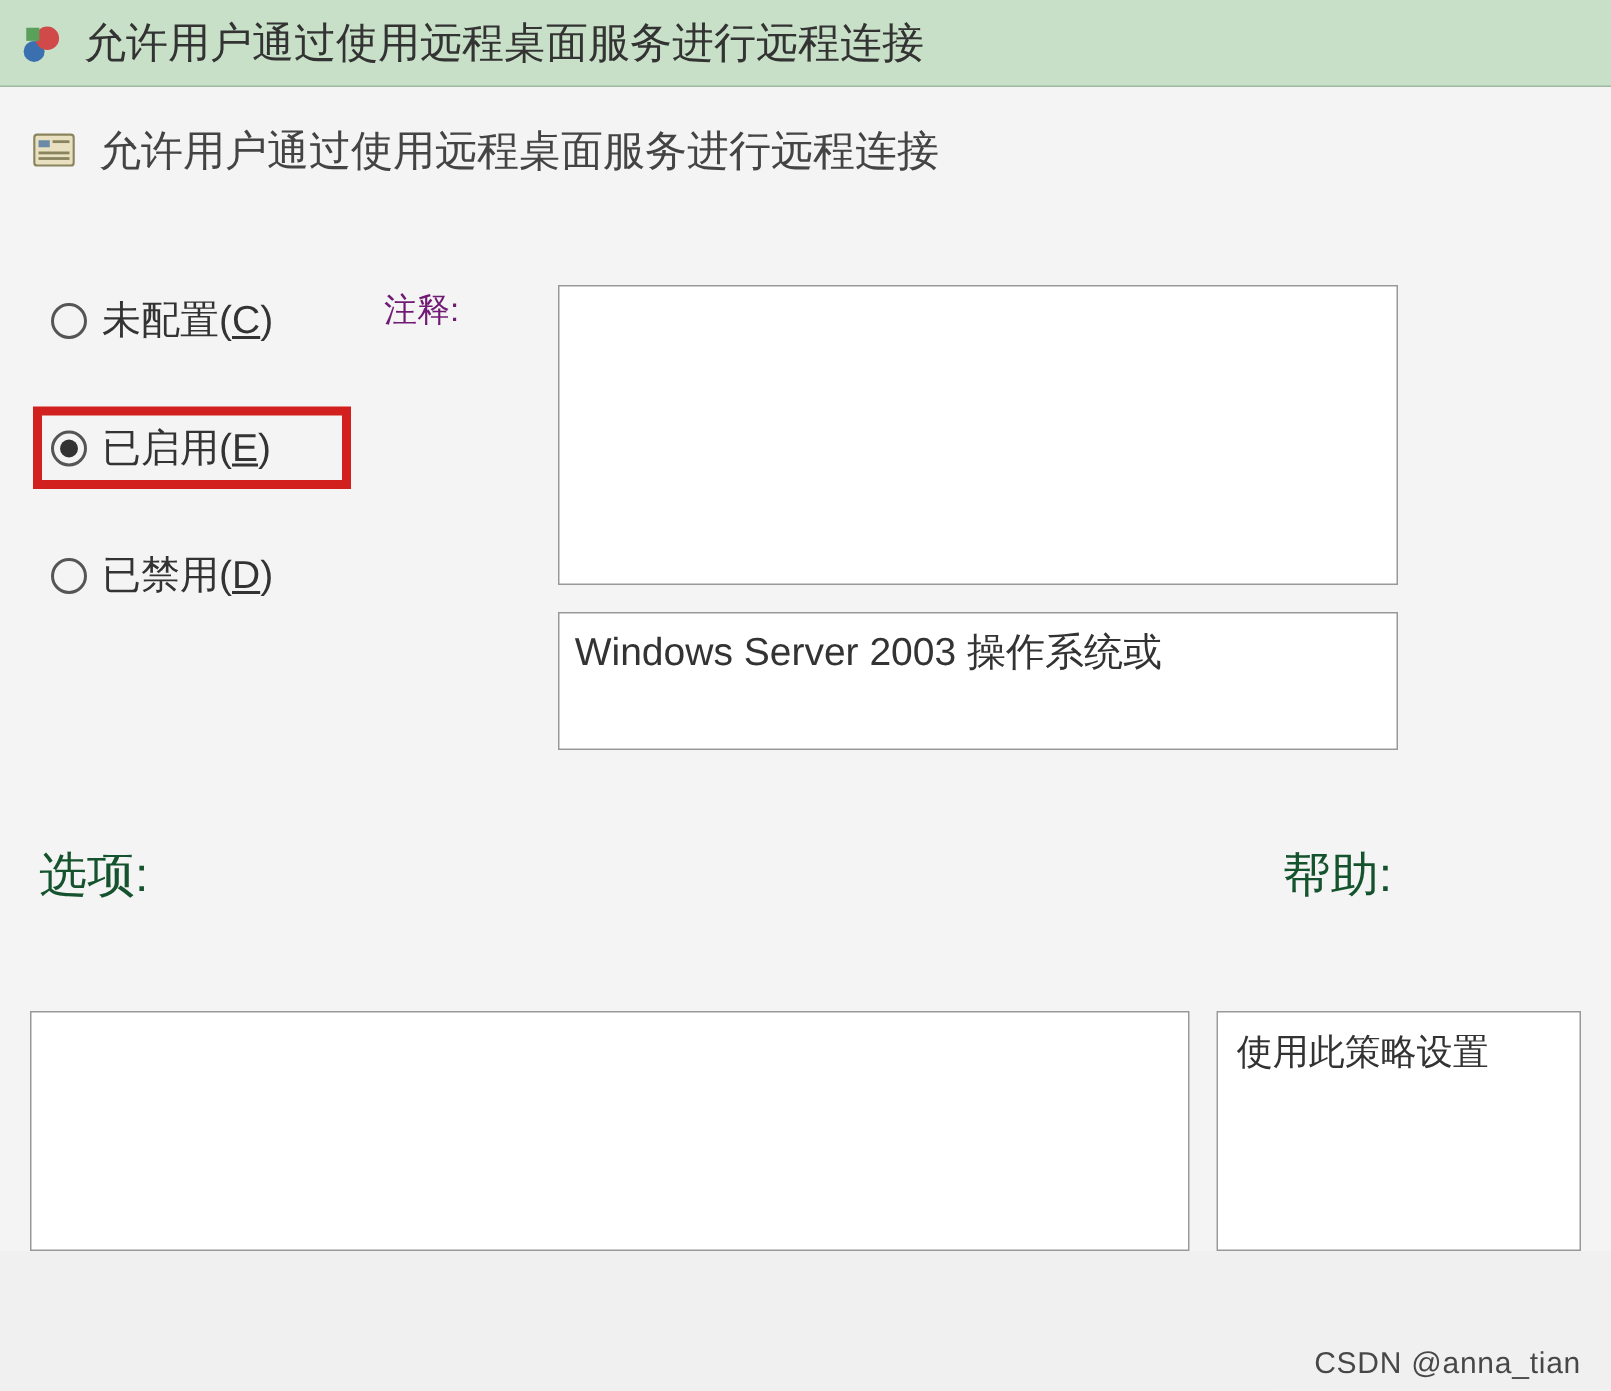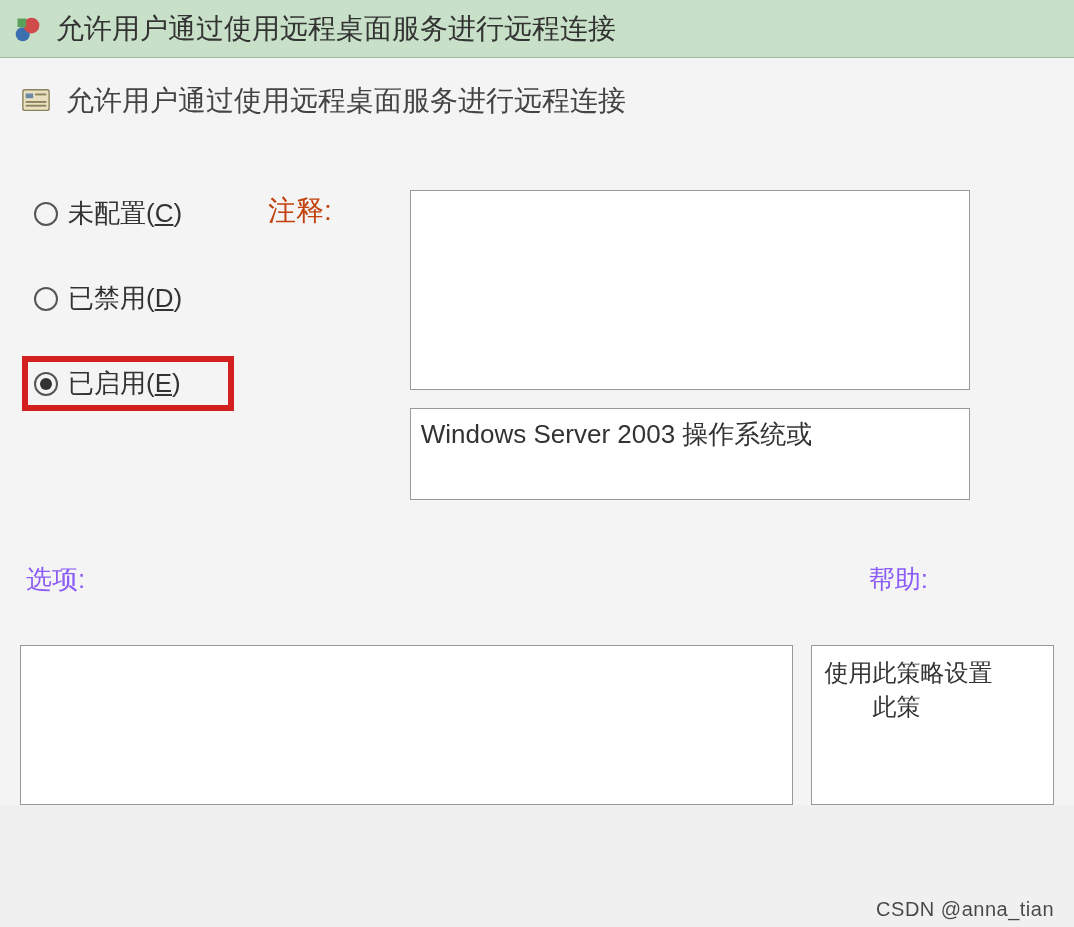--- a/index.html
+++ b/index.html
@@ -39,21 +39,21 @@
       width: 32px; height: 32px;
       display: flex; align-items: center; justify-content: center;
     }
     .header-text {
       font-size: 28px;
       color: #444;
     }
     .config-row {
       display: flex;
       align-items: flex-start;
-      gap: 38px;
+      gap: 26px;
     }
     .radio-col {
       display: flex;
       flex-direction: column;
       gap: 38px;
       padding-left: 6px;
       min-width: 210px;
     }
     .radio-item {
       display: flex;
@@ -76,22 +76,22 @@
     }
     .radio-circle.checked::after {
       content: "";
       position: absolute;
       top: 4px; left: 4px; right: 4px; bottom: 4px;
       background: #333;
       border-radius: 50%;
     }
     .radio-label .hotkey { text-decoration: underline; }
     .comment-label {
-      font-size: 28px;
-      color: #c2410c;
+      font-size: 22px;
+      color: #701a75;
       padding-top: 2px;
       white-space: nowrap;
     }
     .right-col {
       display: flex;
       flex-direction: column;
       gap: 18px;
       flex: 1;
       margin-left: 40px;
     }
@@ -112,27 +112,27 @@
       white-space: nowrap;
       overflow: hidden;
     }
     .lower-row {
       display: flex;
       justify-content: space-between;
       margin-top: 62px;
       padding: 0 6px;
     }
     .lower-label {
-      font-size: 26px;
-      color: #8b5cf6;
+      font-size: 32px;
+      color: #14532d;
     }
     .panels-row {
       display: flex;
       gap: 18px;
-      margin-top: 48px;
+      margin-top: 68px;
     }
     .options-panel {
       border: 1px solid #999;
       background: #fff;
       height: 160px;
       width: 800px;
     }
     .help-panel {
       border: 1px solid #999;
       background: #fff;
@@ -185,28 +185,28 @@
   </div>
 
   <div class="config-row">
     <div class="radio-col">
 
       <label class="radio-item">
         <span class="radio-circle"></span>
         <span class="radio-label"><span>未配置</span>(<span class="hotkey">C</span>)</span>
       </label>
 
+      <label class="radio-item highlighted">
+        <span class="radio-circle checked"></span>
+        <span class="radio-label"><span>已启用</span>(<span class="hotkey">E</span>)</span>
+      </label>
+
       <label class="radio-item">
         <span class="radio-circle"></span>
         <span class="radio-label"><span>已禁用</span>(<span class="hotkey">D</span>)</span>
-      </label>
-
-      <label class="radio-item highlighted">
-        <span class="radio-circle checked"></span>
-        <span class="radio-label"><span>已启用</span>(<span class="hotkey">E</span>)</span>
       </label>
 
     </div>
 
     <div class="comment-label">注释:</div>
 
     <div class="right-col">
       <div class="comment-box"></div>
       <div class="support-box">
         <span>Windows Server 2003 操作系统或</span>
@@ -216,19 +216,18 @@
 
   <div class="lower-row">
     <span class="lower-label">选项:</span>
     <span class="lower-label" style="margin-right:120px">帮助:</span>
   </div>
 
   <div class="panels-row">
     <div class="options-panel"></div>
     <div class="help-panel">
       <div>使用此策略设置</div>
-      <div style="padding-left:48px">此策</div>
     </div>
   </div>
 
 </div>
 
 <div class="watermark">CSDN @anna_tian</div>
 
 </body></html>

